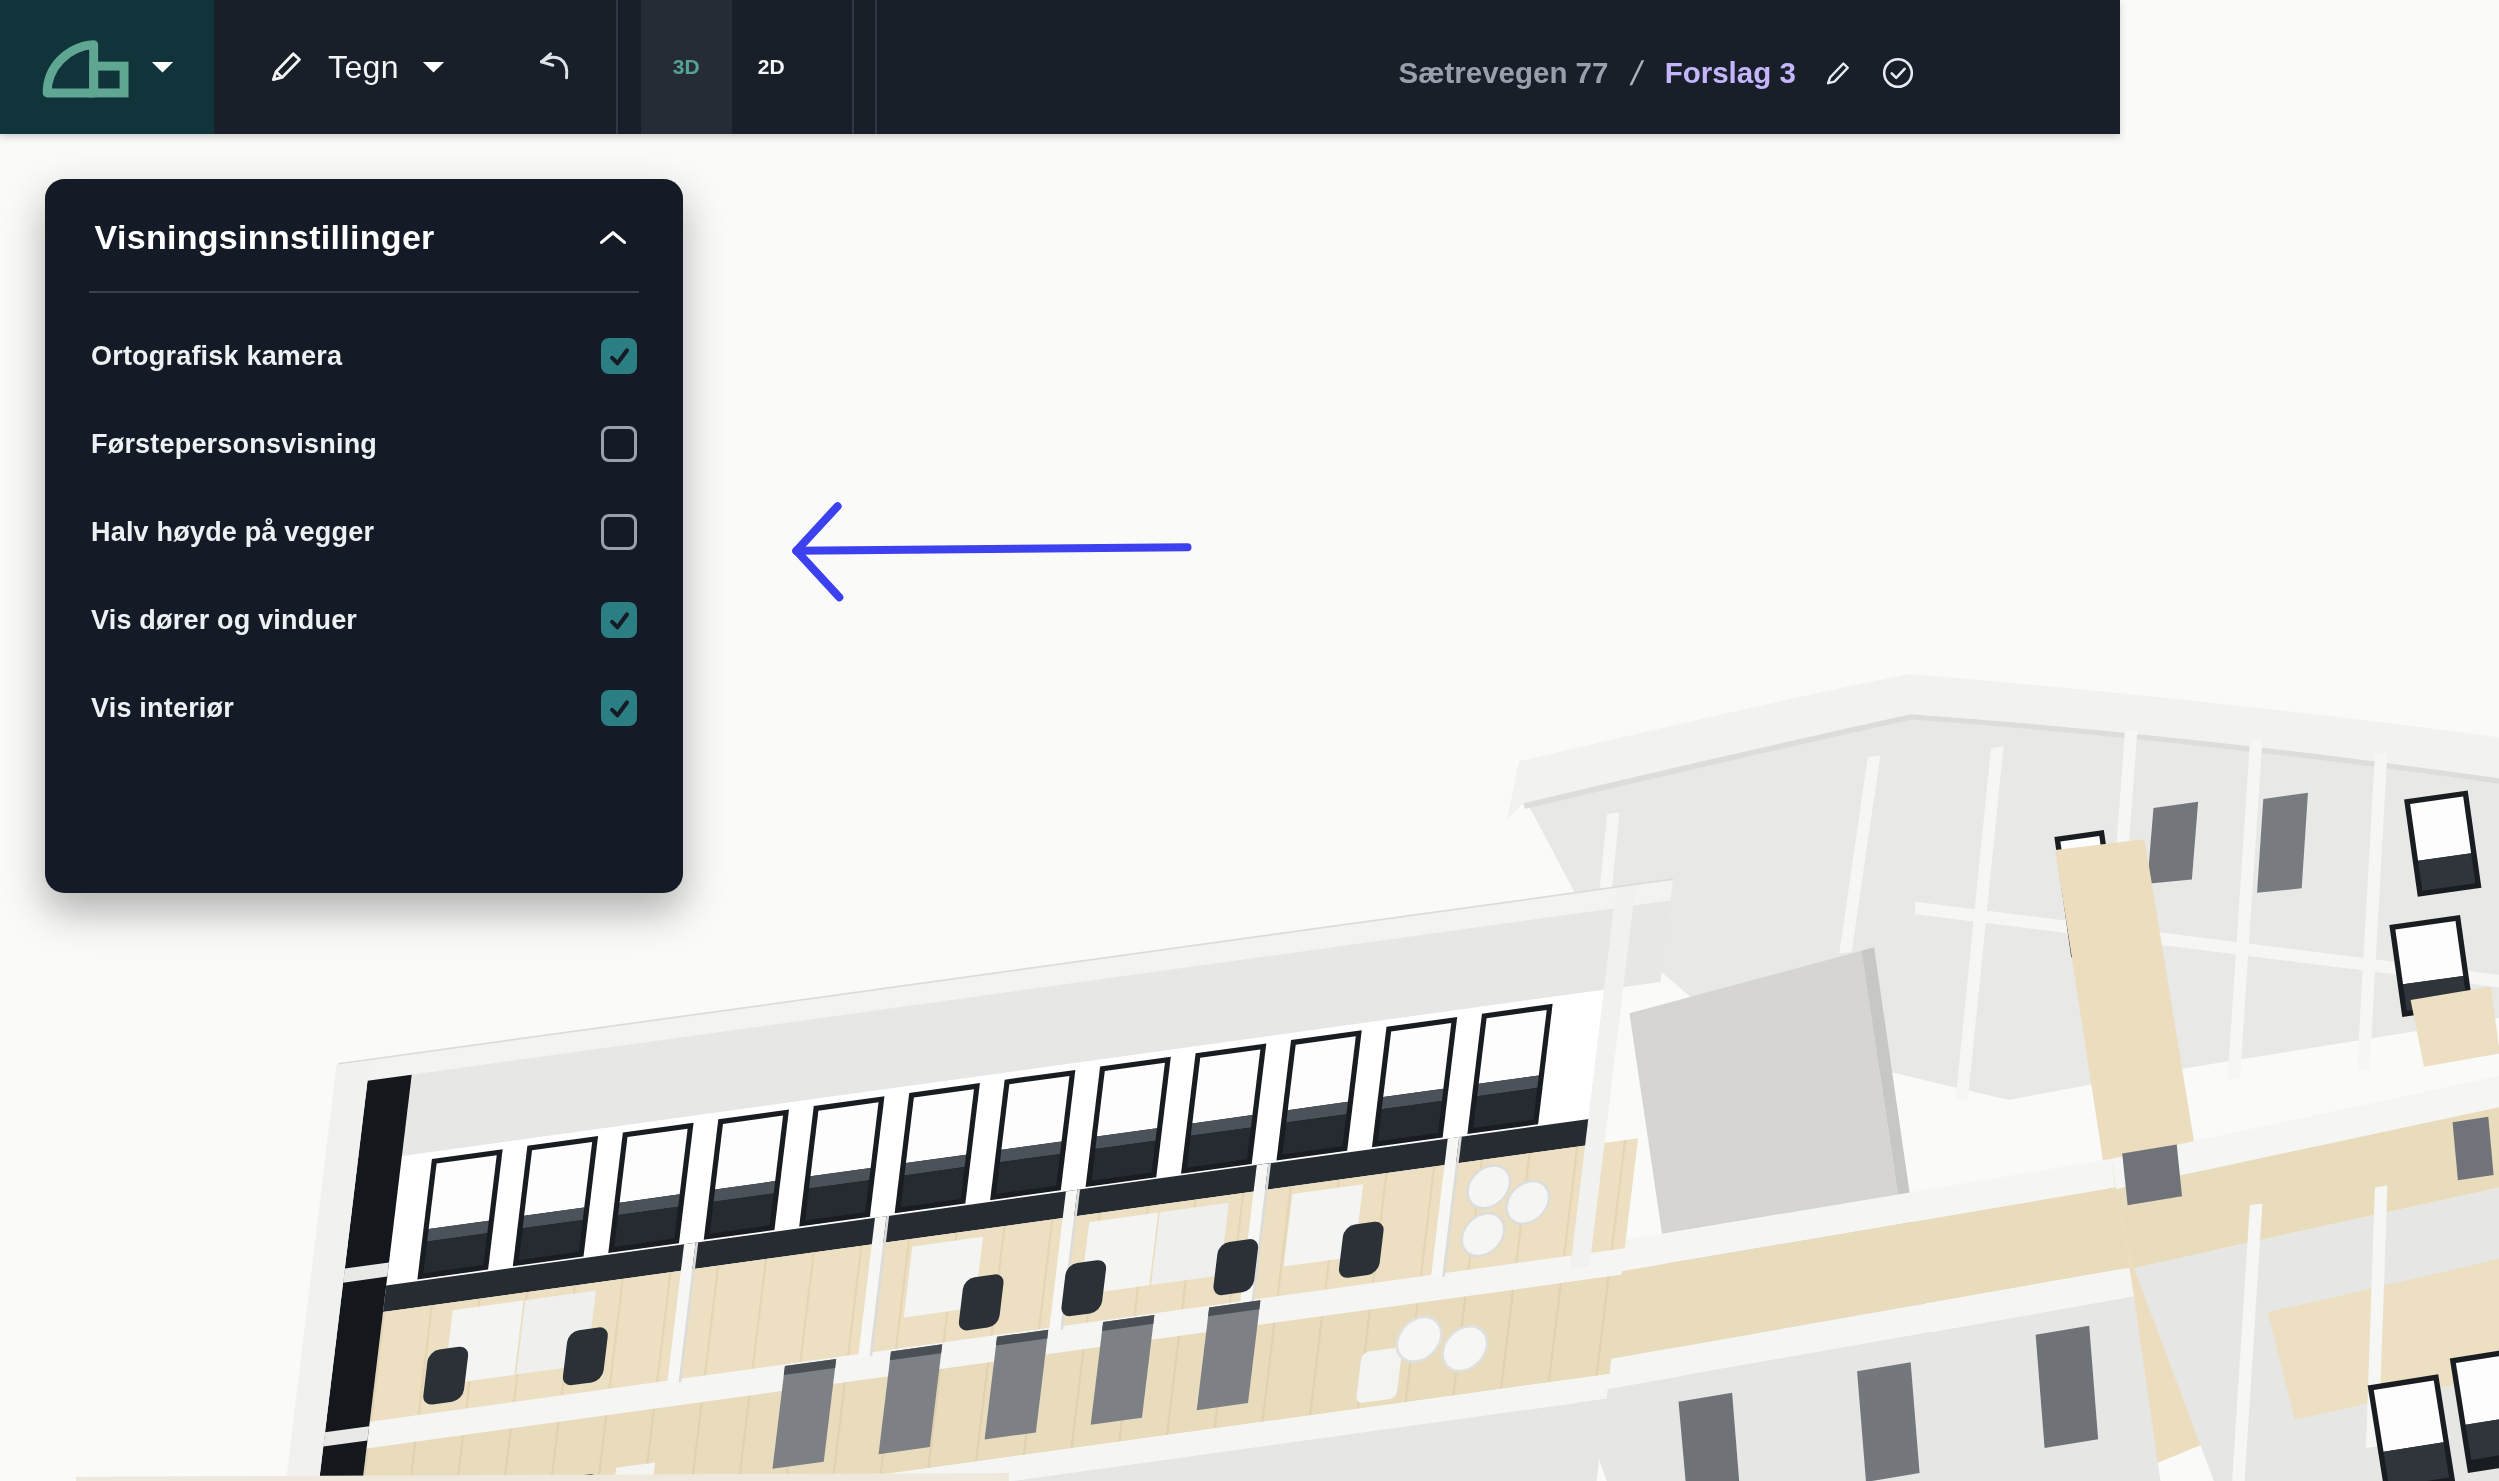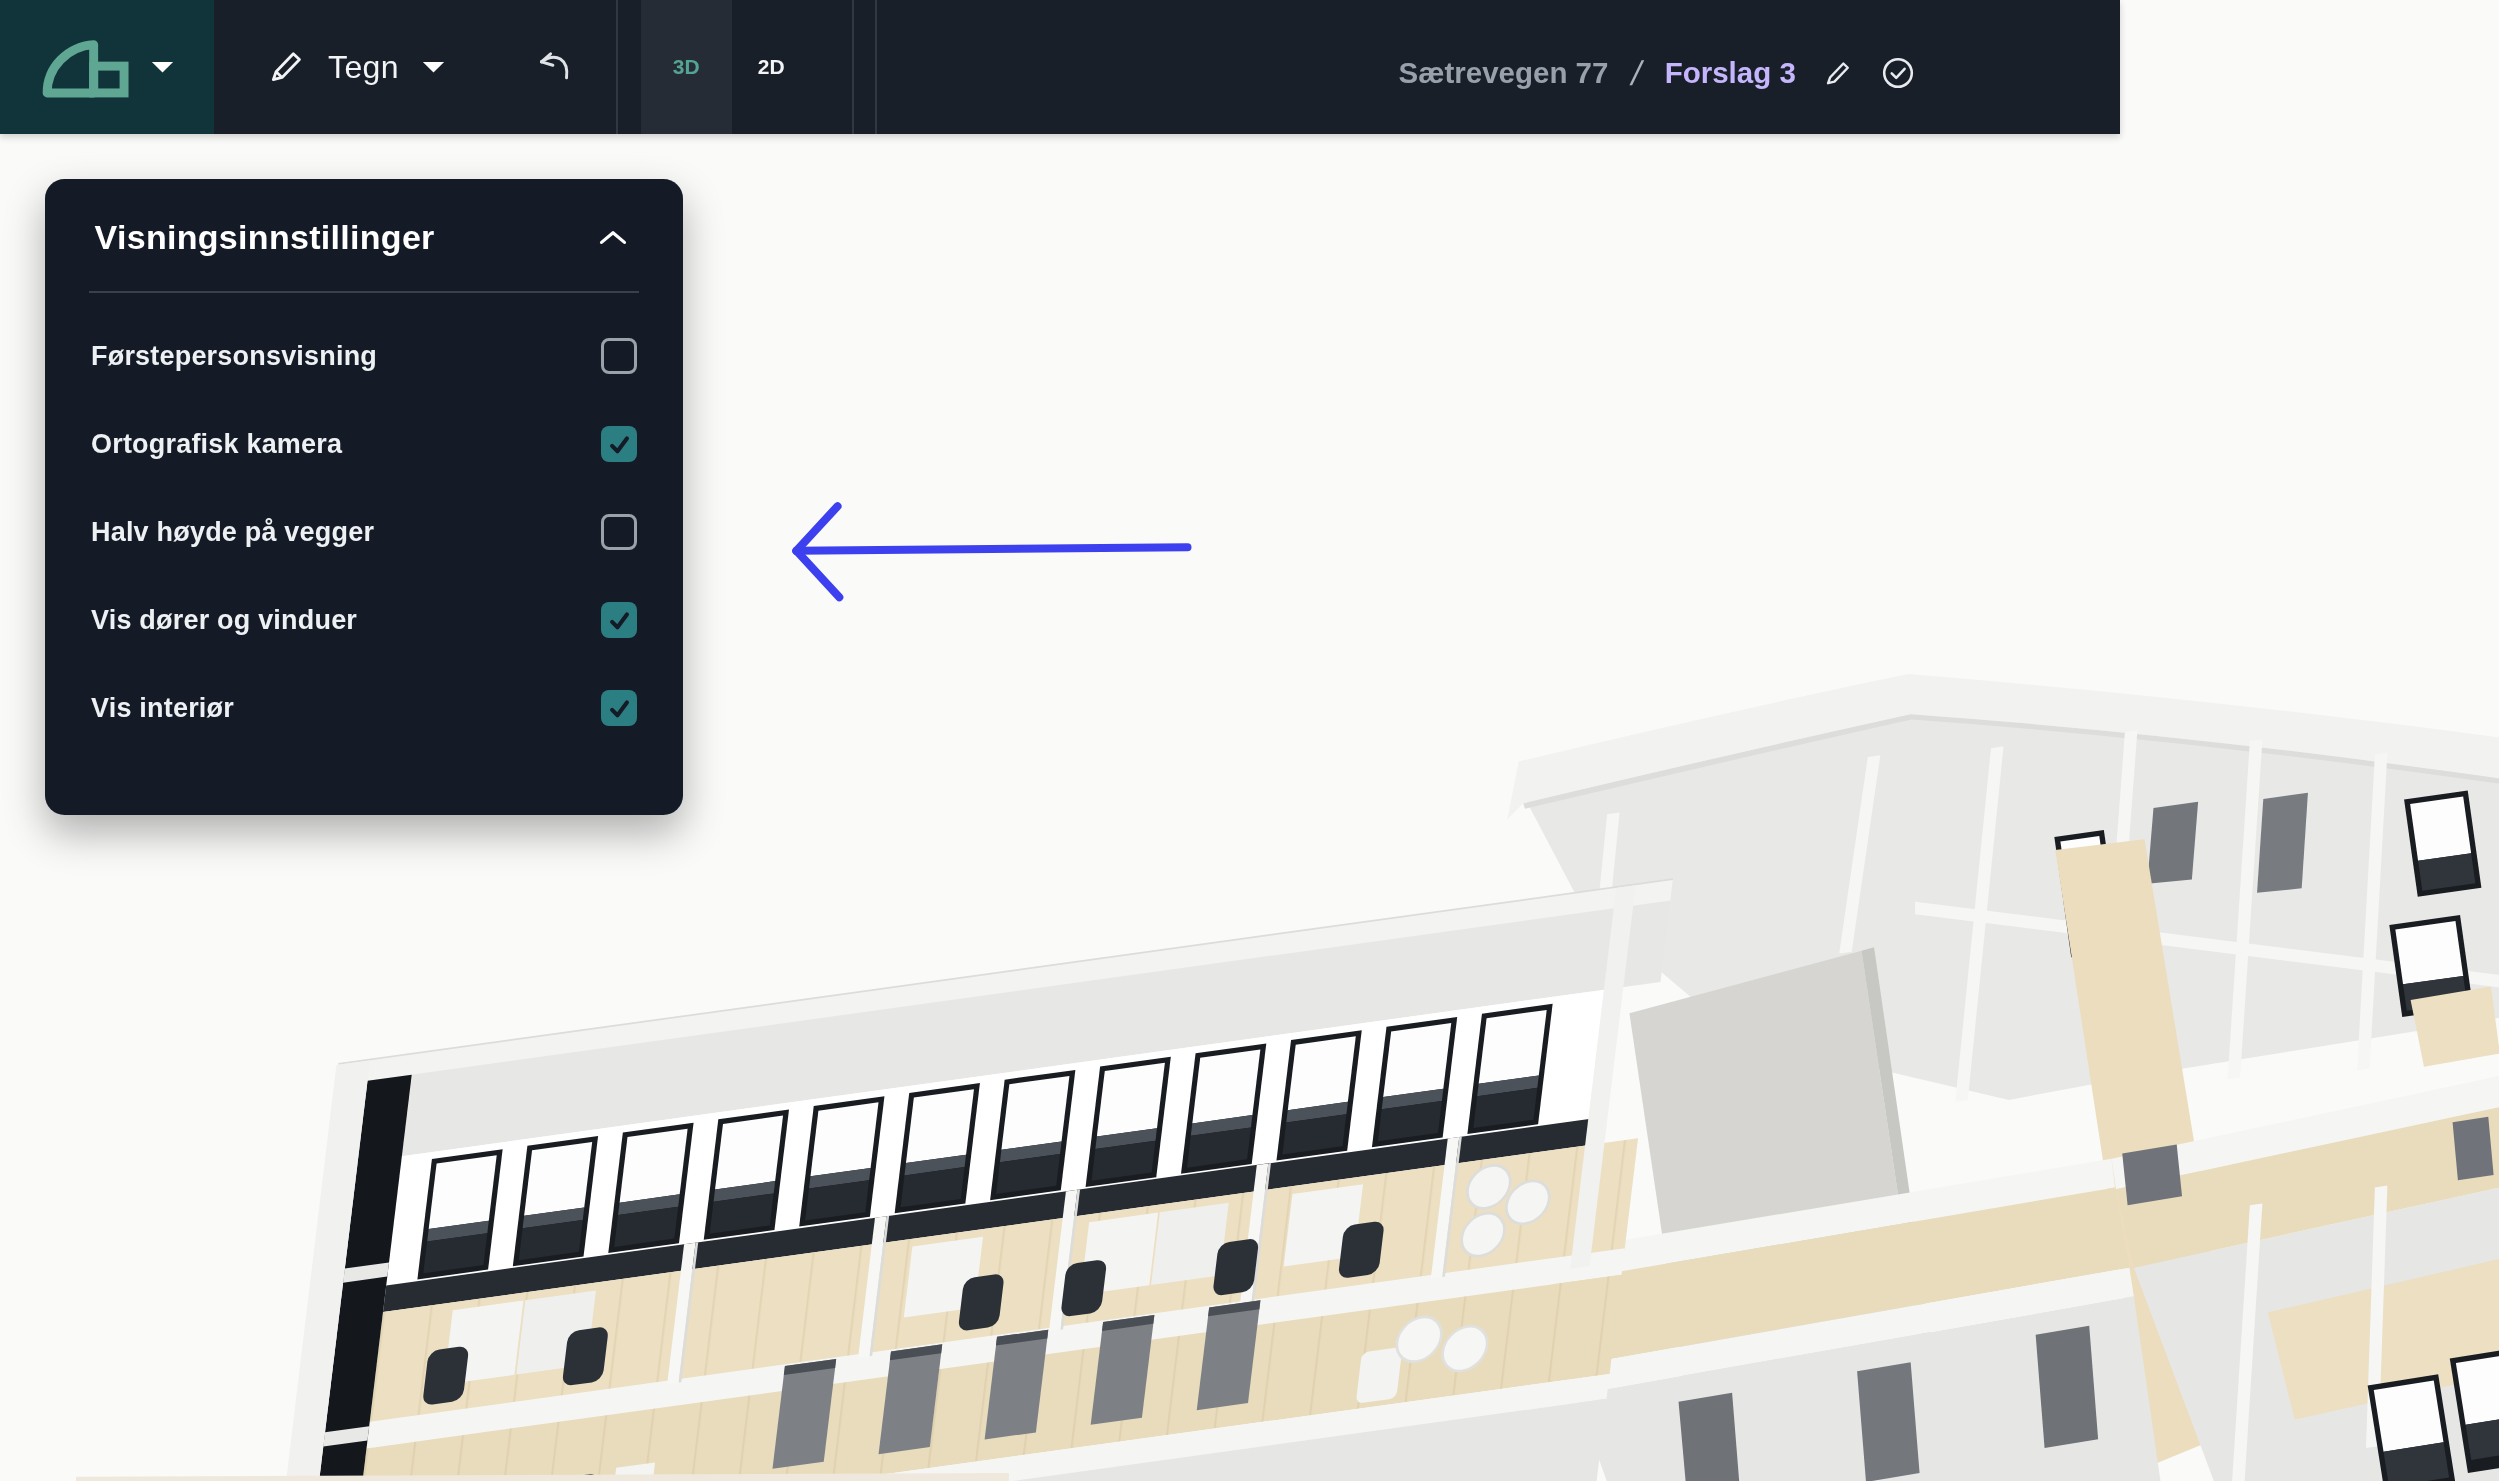--- a/index.html
+++ b/index.html
@@ -30,21 +30,21 @@
   .seg-2d{width:79px;color:#f2f4f6;}
   .seg-snap{width:166px;background:#262c36;color:#54a492;}
   .sp1{margin-left:39px;} .sp2{margin-left:41px;} .sp3{margin-left:21.4px;}
   .breadcrumb{margin-left:auto;margin-right:204px;display:flex;align-items:center;gap:18px;margin-top:12px;}
   .bc-project{color:#97a0ab;font-size:29.5px;font-weight:600;}
   .bc-slash{color:#aab2bc;font-size:34px;font-weight:300;margin:0 5.4px;transform:skewX(-12deg);}
   .bc-proposal{color:#c4b5fd;font-size:29.5px;font-weight:700;}
   .bc-icon{margin-left:7.1px;cursor:pointer;display:flex;}
   
   .panel{
-    position:absolute;left:45px;top:179px;width:638px;height:636px;z-index:20;
+    position:absolute;left:45px;top:179px;width:638px;height:714px;z-index:20;
     background:#151b26;border-radius:19.6px;box-shadow:0 18px 40px rgba(0,0,0,.30);
     padding:0 46px;box-sizing:border-box;color:#fff;
   }
   .panel-header{display:flex;align-items:center;justify-content:space-between;
     padding:39px 3.6px 34px 3.6px;}
   .panel-title{font-size:34px;font-weight:700;letter-spacing:0.3px;}
   .panel-collapse{cursor:pointer;padding:5.4px;display:flex;}
   .panel-divider{height:1.8px;background:#39414d;margin:0 -1.8px;}
   .opt-list{padding-top:19.6px;}
   .opt-row{height:88px;display:flex;align-items:center;justify-content:space-between;}
@@ -363,31 +363,31 @@
     <span class="panel-title">Visningsinnstillinger</span>
     <span class="panel-collapse">
       <svg width="30" height="18" viewBox="0 0 34 20" fill="none" stroke="#ffffff" stroke-width="3.6" stroke-linecap="round" stroke-linejoin="round">
         <polyline points="4,15 17,4 30,15"></polyline>
       </svg>
     </span>
   </div>
   <div class="panel-divider"></div>
   <div class="opt-list" id="opt-list">
   <div class="opt-row">
-    <span class="opt-label">Førstepersonsvisning</span>
-    <span class="cb off"></span>
-  </div>
-
-  <div class="opt-row">
     <span class="opt-label">Ortografisk kamera</span>
     <span class="cb on">
           <svg width="27" height="27" viewBox="0 0 40 40" fill="none" stroke="#151b26" stroke-width="6" stroke-linecap="round" stroke-linejoin="round">
             <path d="M9 22 L17 30 L31 11"></path>
           </svg>
         </span>
+  </div>
+
+  <div class="opt-row">
+    <span class="opt-label">Førstepersonsvisning</span>
+    <span class="cb off"></span>
   </div>
 
   <div class="opt-row">
     <span class="opt-label">Halv høyde på vegger</span>
     <span class="cb off"></span>
   </div>
 
   <div class="opt-row">
     <span class="opt-label">Vis dører og vinduer</span>
     <span class="cb on">

